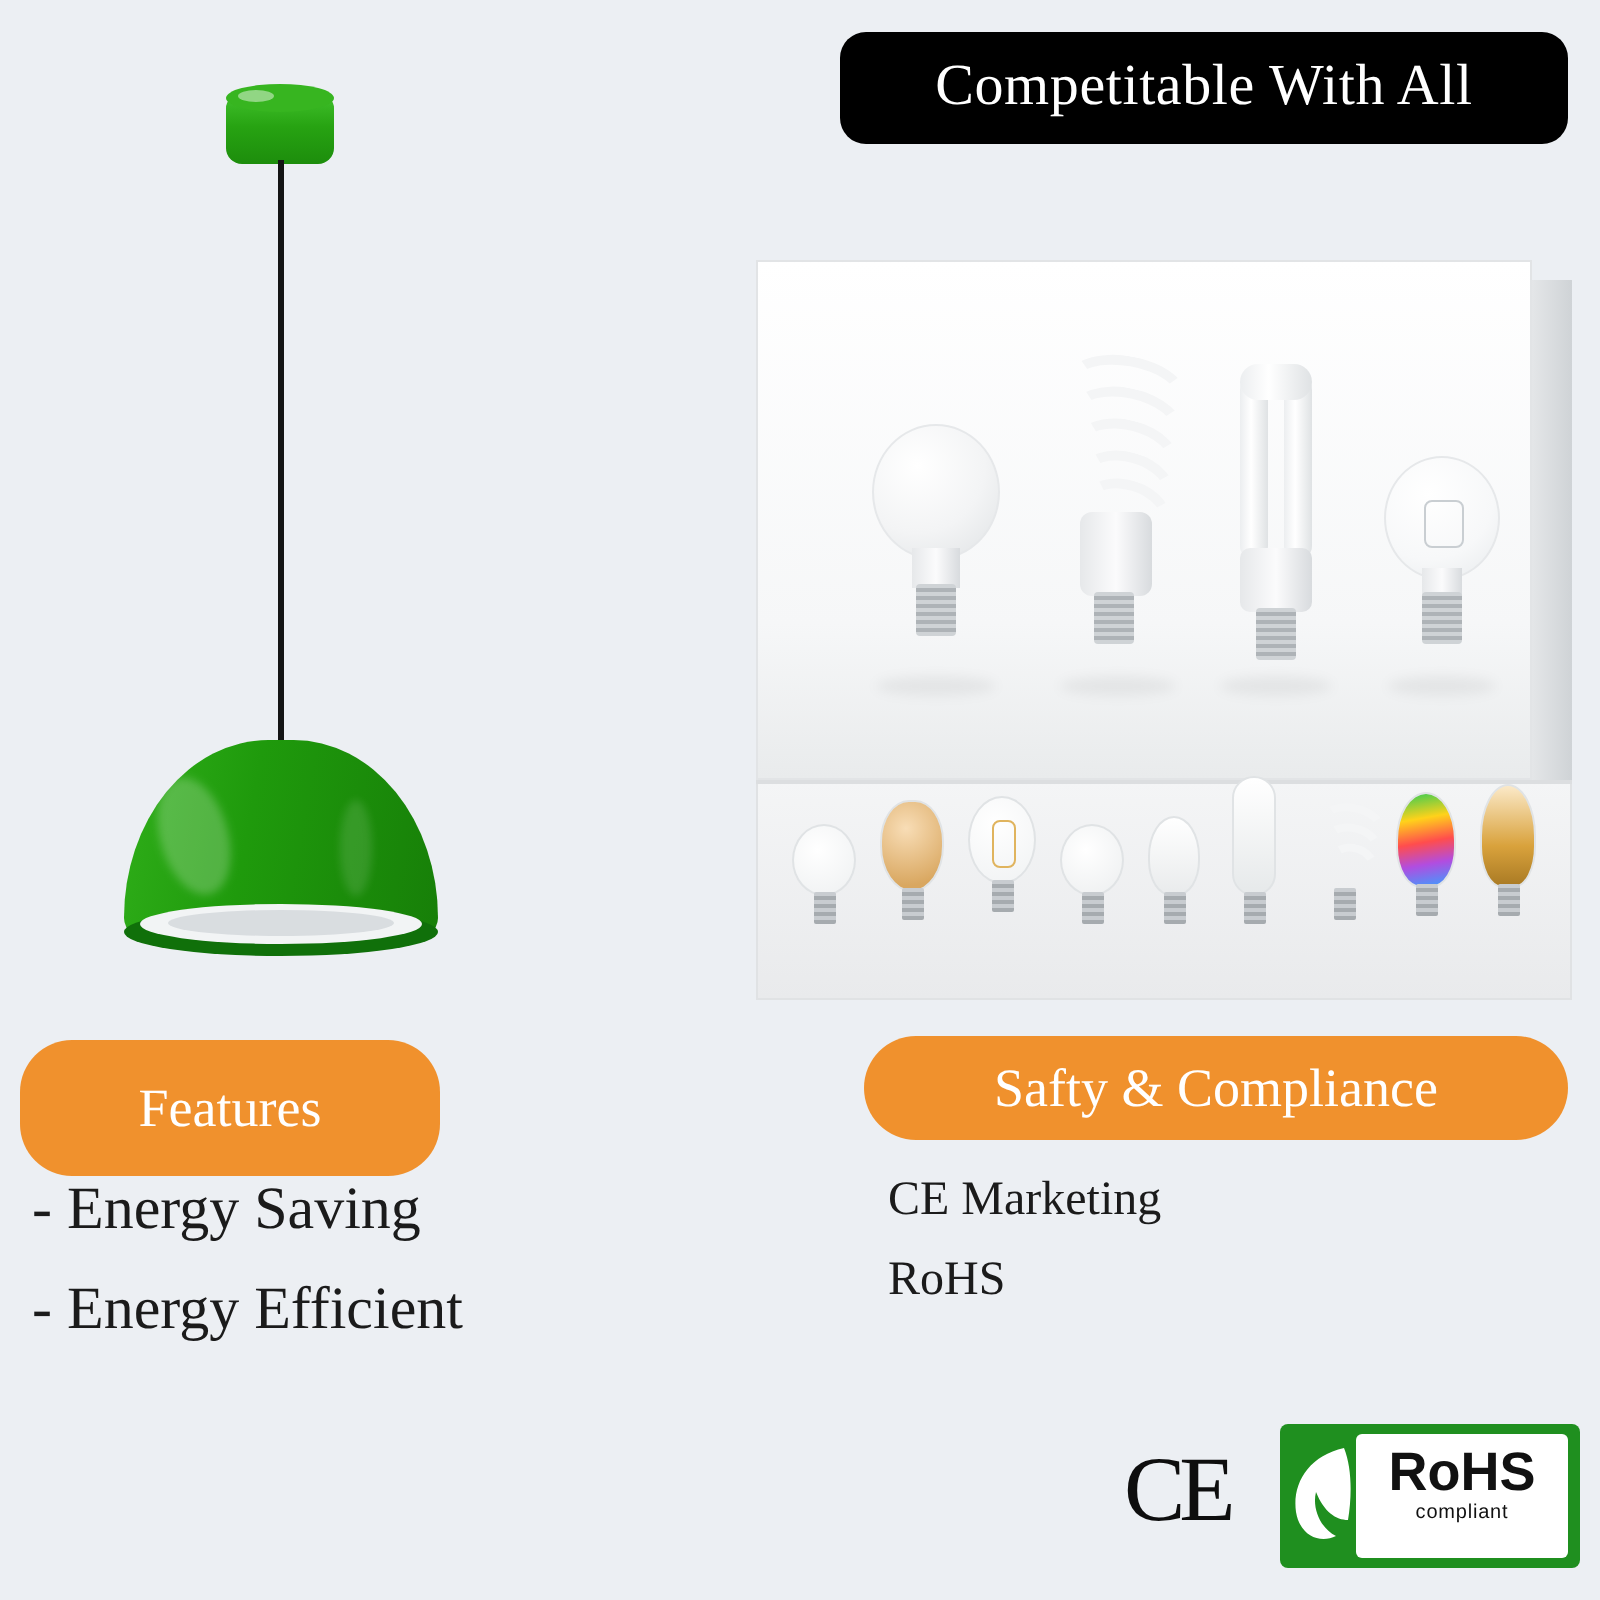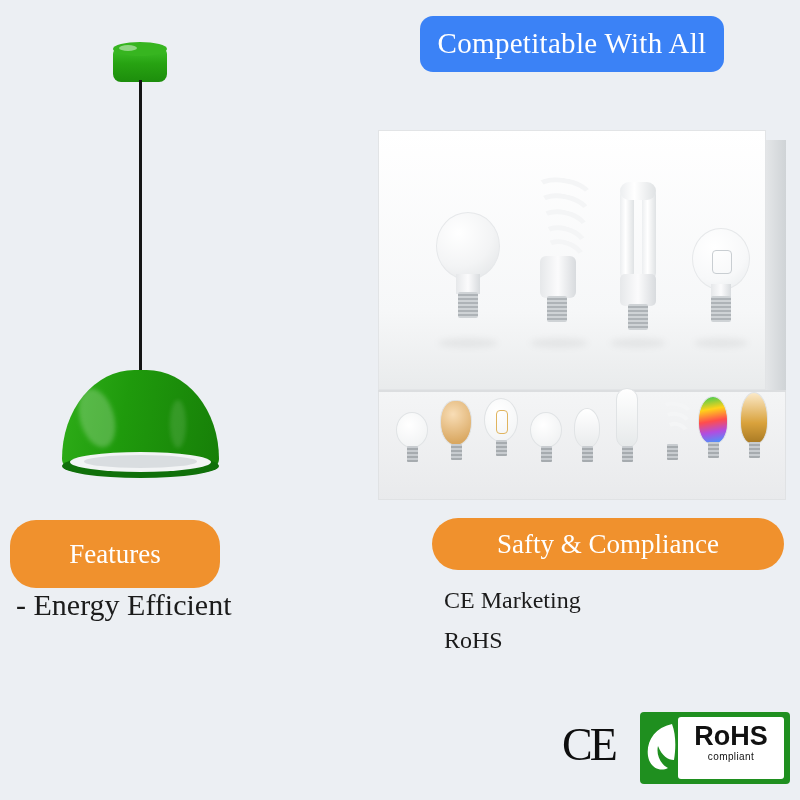--- a/index.html
+++ b/index.html
@@ -13,22 +13,22 @@
     font-family: "Liberation Serif", serif;
     overflow: hidden;
     position: relative;
   }
 
   
   .headline {
     position: absolute;
     left: 420px;
     top: 16px;
-    width: 304px;
-    background: #3b82f6;
+    width: 364px;
+    background: #000000;
     border-radius: 13px;
     padding: 8px 10px 10px 10px;
     box-sizing: border-box;
     text-align: center;
     color: #ffffff;
     font-size: 29px;
     line-height: 1.32;
     letter-spacing: 0.3px;
   }
   .headline div { white-space: nowrap; }
@@ -422,20 +422,21 @@
   <div class="mini" style="left:362px; top:262px; width:34px; height:90px;">
     <div class="m-glass" style="width:28px; height:52px; border-radius:50% 50% 40% 40%; background:linear-gradient(180deg,#fbe9c8 0%, #d9a23c 60%, #a97a24 100%);"></div>
     <div class="m-base" style="left:9px; top:50px; width:11px; height:16px;"></div>
   </div>
 </div>
 
 <div class="pill" id="features-pill">Features</div>
 <div class="pill" id="safety-pill">Safty &amp; Compliance</div>
 
 <div class="feature-list">
+  <div>- Energy Saving</div>
   <div>- Energy Efficient</div>
 </div>
 
 <div class="compliance-list">
   <div>CE Marketing</div>
   <div>RoHS</div>
 </div>
 
 <div class="ce-mark">CE</div>
 

